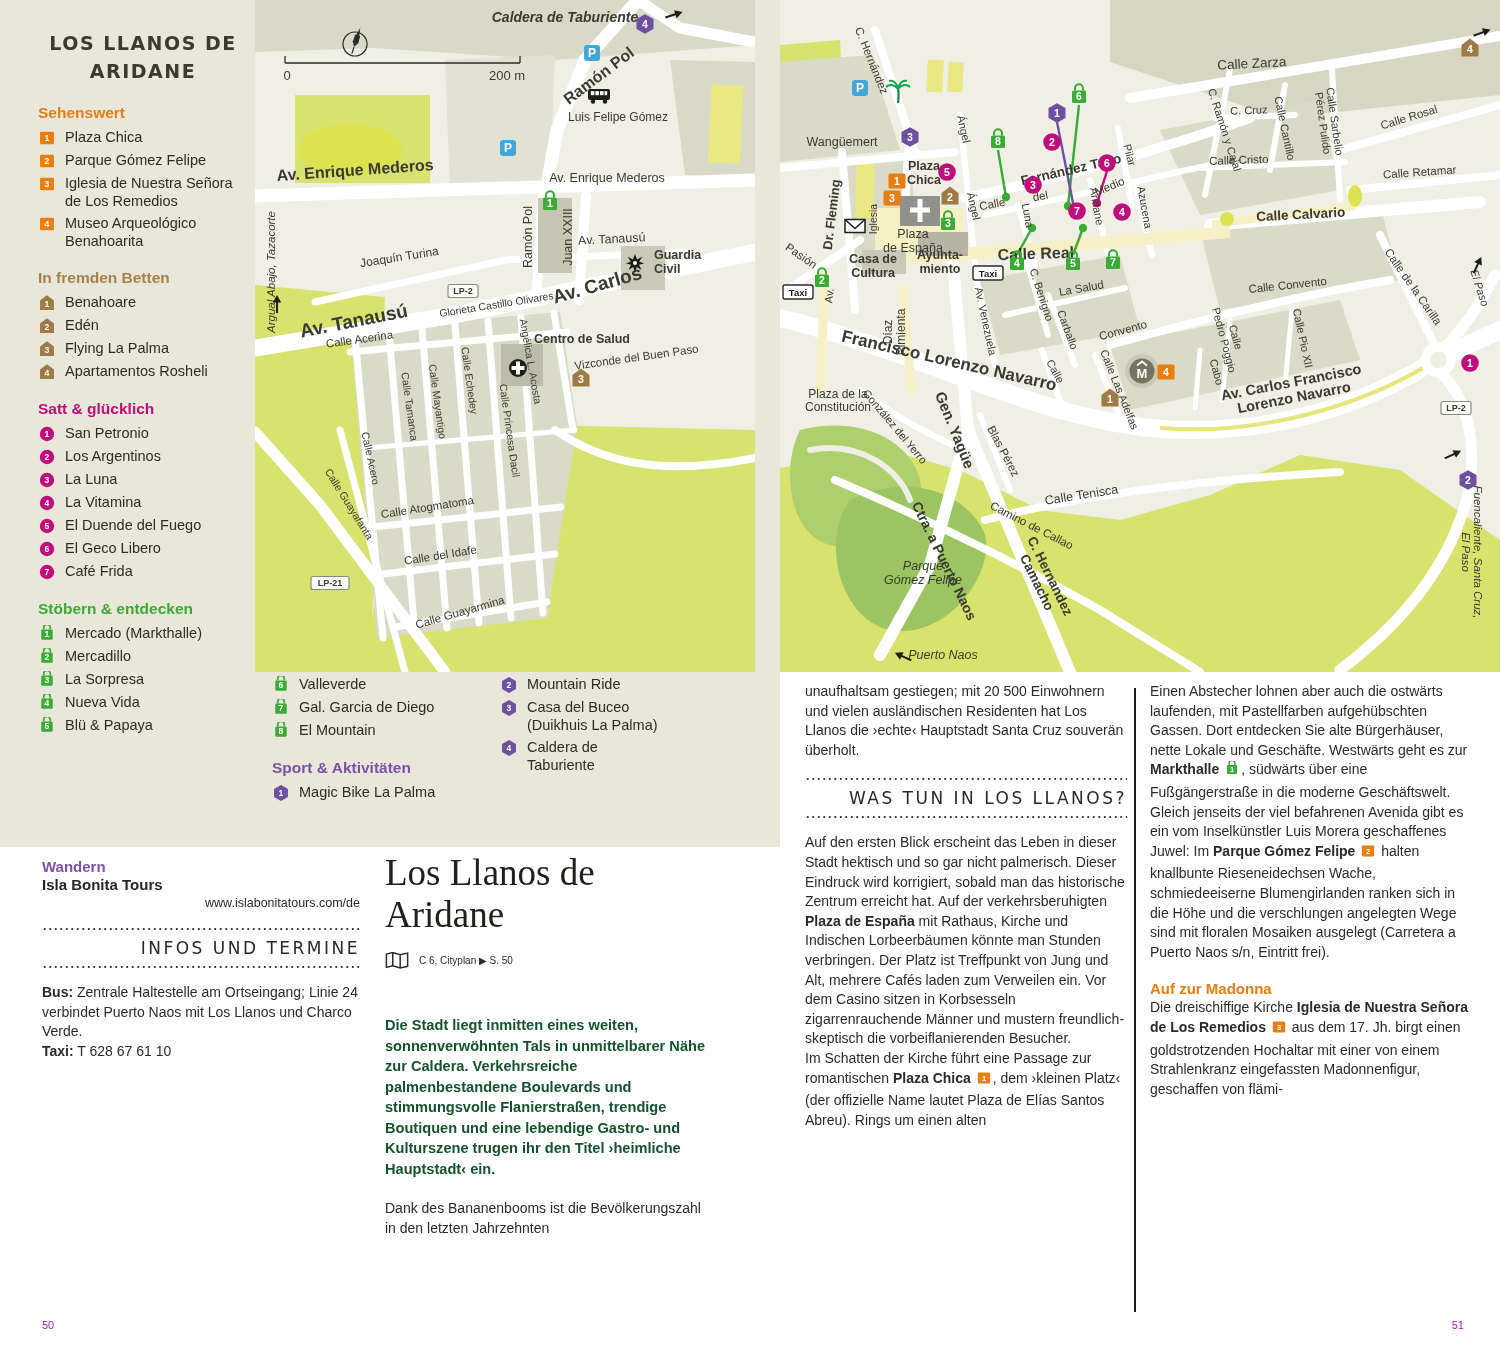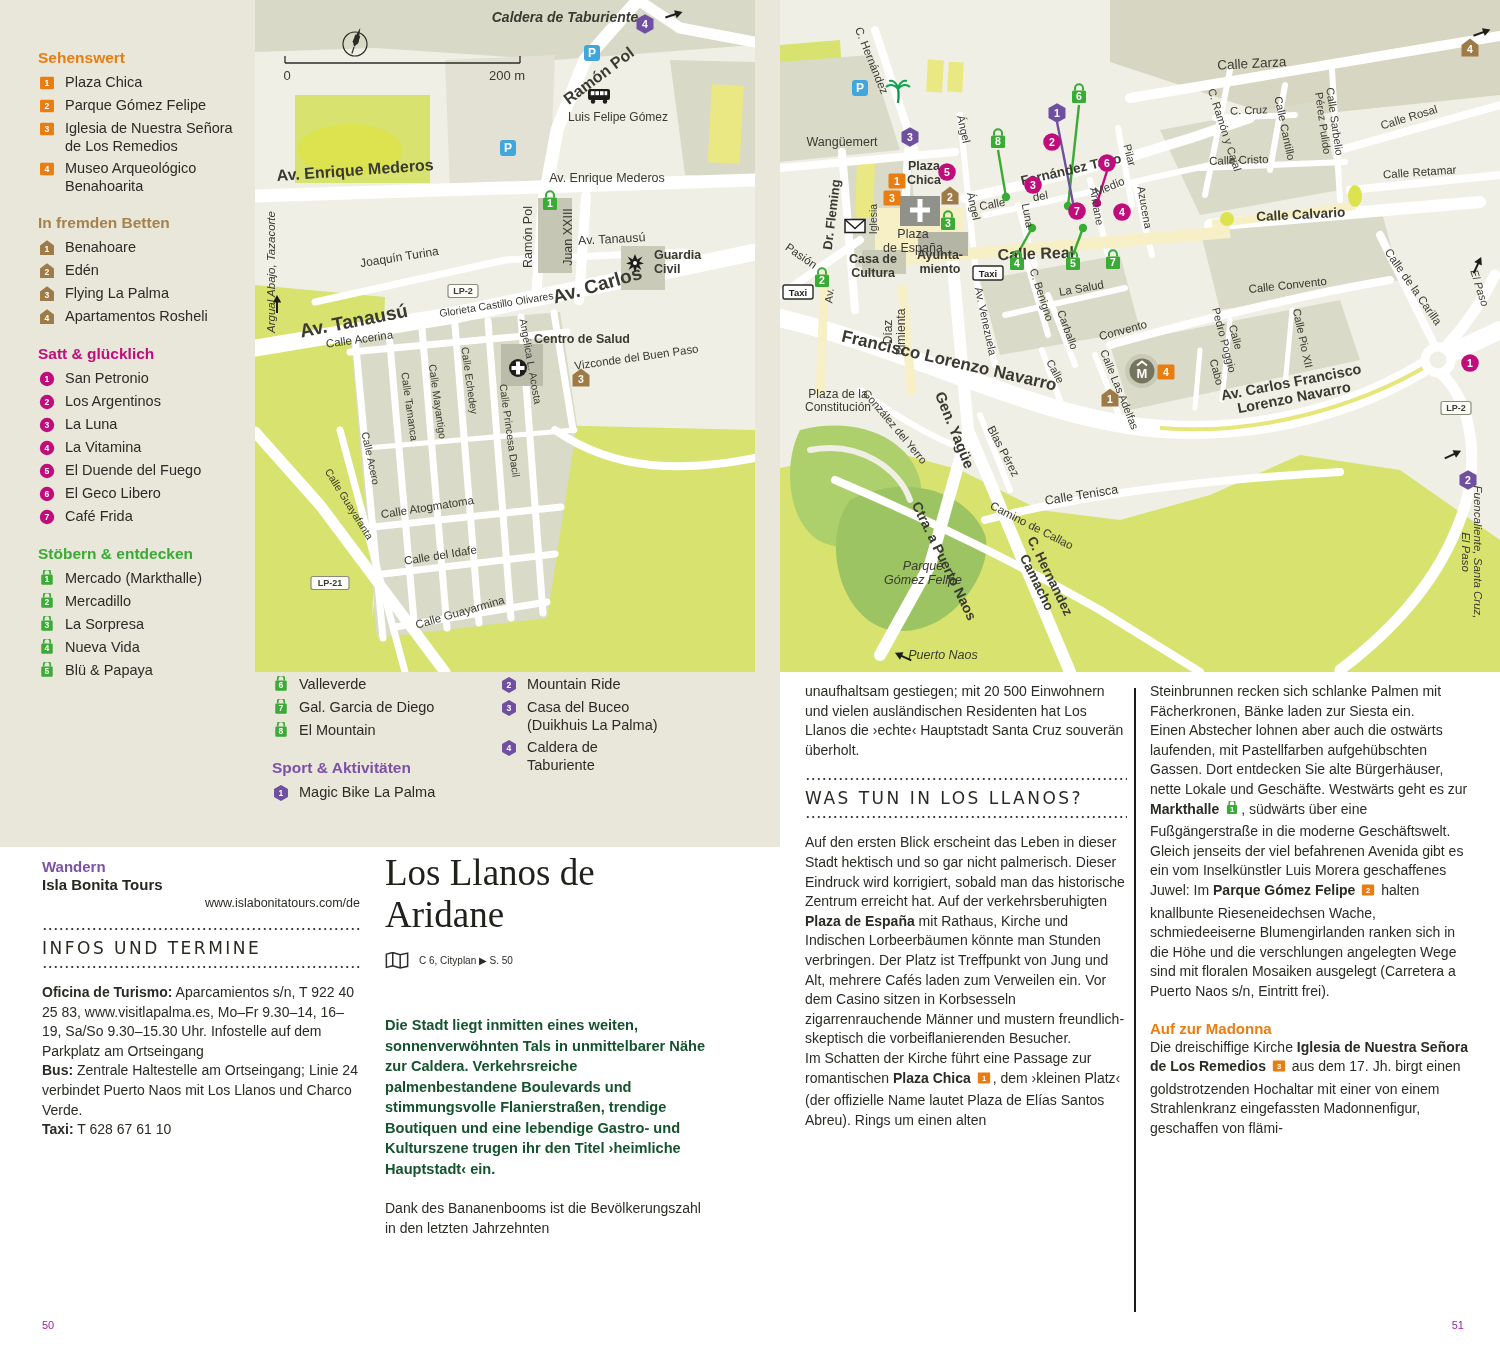--- a/index.html
+++ b/index.html
@@ -19,37 +19,39 @@
   .strip{position:absolute;}
   
   .col{position:absolute;}
   .para{font-size:14px;line-height:19.6px;margin:0;color:#2b2b25;}
   .h-col{font-size:15px;font-weight:700;margin:0 0 1px 0;}
   .sub{font-size:15px;font-weight:700;margin:0;}
   .small{font-size:12.5px;margin-top:3px;color:#2b2b25;text-align:right;}
   .boxwrap{margin:17px 0 14px 0;}
   .dots{height:4px;background-image:radial-gradient(circle,#3c3c36 1.1px,transparent 1.45px);
     background-size:5.5px 4px;background-repeat:repeat-x;background-position:left center;}
-  .boxhead-text{text-align:left;font-family:"DejaVu Sans",sans-serif;font-size:17px;letter-spacing:2.5px;
+  .boxhead-text{text-align:right;font-family:"DejaVu Sans",sans-serif;font-size:17px;letter-spacing:2.5px;
     font-weight:500;color:#2a2a24;text-transform:uppercase;margin:7px 0;}
   .title{font-family:"Liberation Serif",serif;font-size:37px;line-height:42px;font-weight:400;
     color:#21211c;margin:0;}
   .meta{display:flex;align-items:center;gap:10px;font-size:10px;color:#2b2b25;margin-top:16px;}
   .lead{font-size:14.6px;line-height:20.5px;font-weight:700;margin:46px 0 20px 0;color:#14532d;}
   .chip{display:inline-block;vertical-align:-3px;margin:0 1px;}
   .vrule{position:absolute;left:1134px;top:688px;width:2px;height:624px;background:#1b1b18;}
   .pagenum{position:absolute;bottom:26px;font-size:11px;color:#a21caf;}
 </style>
 </head>
 <body>
 
 <div id="page">
   <div class="bg-top"></div>
 
   <div id="legend">
+    <div class="legend-title">LOS LLANOS DE
+ARIDANE</div>
     <div>
         <div class="legend-section">
           <div class="legend-heading" style="color: rgb(232, 125, 17);">Sehenswert</div>
           <div class="legend-item">
             <svg width="18" height="18" viewBox="-11 -11 22 22">
               <rect x="-8.5" y="-7.5" width="17" height="15" rx="1.5" fill="#e87d11"></rect>
               <text y="4" text-anchor="middle" font-size="10.5" font-weight="700" fill="#fff">1</text>
             </svg>
             <span>Plaza Chica</span>
           </div>
@@ -708,21 +710,20 @@
 
   <div class="col" style="left:42px;top:858px;width:318px;">
       <div class="h-col" style="color: rgb(123, 82, 165);">Wandern</div>
       <div class="sub">Isla Bonita Tours</div>
       <div class="small">www.islabonitatours.com/de</div>
       <div class="boxwrap">
         <div class="dots"></div>
         <div class="boxhead-text">Infos und Termine</div>
         <div class="dots"></div>
       </div>
-      <p class="para"><b>Oficina de Turismo:</b> Aparcamientos s/n, T 922 40 25 83, www.visitlapalma.es, Mo–Fr 9.30–14, 16–19, Sa/So 9.30–15.30 Uhr. Infostelle auf dem Parkplatz am Ortseingang</p>
       <p class="para"><b>Bus:</b> Zentrale Haltestelle am Ortseingang; Linie 24 verbindet Puerto Naos mit Los Llanos und Charco Verde.</p>
       <p class="para"><b>Taxi:</b> T 628 67 61 10</p>
     </div>
   <div class="col" style="left:385px;top:852px;width:322px;">
       <h1 class="title">Los Llanos de Aridane</h1>
       <div class="meta">
         <svg width="24" height="17" viewBox="0 0 22 16">
           <path d="M1,2 L7,0.5 L14,2.5 L21,1 L21,13.5 L14,15 L7,13 L1,14.5 Z M7,0.5 V13 M14,2.5 V15" fill="none" stroke="#2b2b27" stroke-width="1.4"></path>
         </svg>
         <span>C 6, Cityplan ▶ S. 50</span>
@@ -737,21 +738,20 @@
         <div class="boxhead-text">Was tun in Los Llanos?</div>
         <div class="dots"></div>
       </div>
       <p class="para">Auf den ersten Blick erscheint das Leben in dieser Stadt hektisch und so gar nicht palmerisch. Dieser Eindruck wird korrigiert, sobald man das historische Zentrum erreicht hat. Auf der verkehrsberuhigten <b>Plaza de España</b> mit Rathaus, Kirche und Indischen Lorbeerbäumen könnte man Stunden verbringen. Der Platz ist Treffpunkt von Jung und Alt, mehrere Cafés laden zum Verweilen ein. Vor dem Casino sitzen in Korbsesseln zigarrenrauchende Männer und mustern freundlich-skeptisch die vorbeiflanierenden Besucher.</p>
       <p class="para">Im Schatten der Kirche führt eine Passage zur romantischen <b>Plaza Chica</b> <span class="chip"><svg width="16" height="16" viewBox="-11 -11 22 22">
             <rect x="-8.5" y="-7.5" width="17" height="15" rx="1.5" fill="#e87d11"></rect>
             <text y="4" text-anchor="middle" font-size="10.5" font-weight="700" fill="#fff">1</text>
           </svg></span>, dem ›kleinen Platz‹ (der offizielle Name lautet Plaza de Elías Santos Abreu). Rings um einen alten</p>
     </div>
   <div class="col" style="left:1150px;top:682px;width:318px;">
-      <p class="para">Steinbrunnen recken sich schlanke Palmen mit Fächerkronen, Bänke laden zur Siesta ein.</p>
       <p class="para">Einen Abstecher lohnen aber auch die ostwärts laufenden, mit Pastellfarben aufgehübschten Gassen. Dort entdecken Sie alte Bürgerhäuser, nette Lokale und Geschäfte. Westwärts geht es zur <b>Markthalle</b> <span class="chip"><svg width="16" height="16" viewBox="-11 -11 22 22">
             <path d="M-4,-5.5 v-2.2 a4,4 0 0 1 8,0 v2.2" fill="none" stroke="#3aab35" stroke-width="2"></path>
             <rect x="-7" y="-5.5" width="14" height="12.5" rx="1.5" fill="#3aab35"></rect>
             <text y="4.2" text-anchor="middle" font-size="10.5" font-weight="700" fill="#fff">1</text>
           </svg></span>, südwärts über eine Fußgängerstraße in die moderne Geschäftswelt. Gleich jenseits der viel befahrenen Avenida gibt es ein vom Inselkünstler Luis Morera geschaffenes Juwel: Im <b>Parque Gómez Felipe</b> <span class="chip"><svg width="16" height="16" viewBox="-11 -11 22 22">
             <rect x="-8.5" y="-7.5" width="17" height="15" rx="1.5" fill="#e87d11"></rect>
             <text y="4" text-anchor="middle" font-size="10.5" font-weight="700" fill="#fff">2</text>
           </svg></span> halten knallbunte Rieseneidechsen Wache, schmiedeeiserne Blumengirlanden ranken sich in die Höhe und die verschlungen angelegten Wege sind mit floralen Mosaiken ausgelegt (Carretera a Puerto Naos s/n, Eintritt frei).</p>
       <div class="h-col" style="color: rgb(232, 125, 17); margin-top: 18px;">Auf zur Madonna</div>
       <p class="para">Die dreischiffige Kirche <b>Iglesia de Nuestra Señora de Los Remedios</b> <span class="chip"><svg width="16" height="16" viewBox="-11 -11 22 22">

